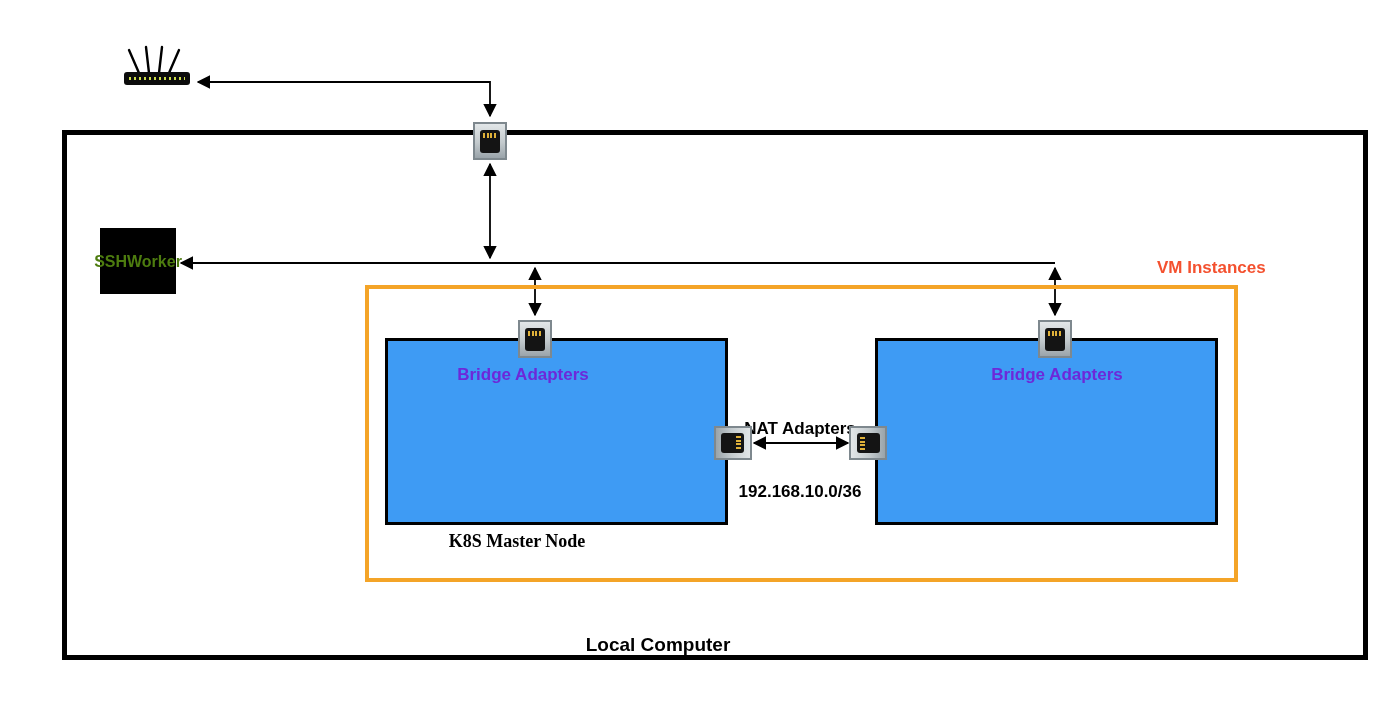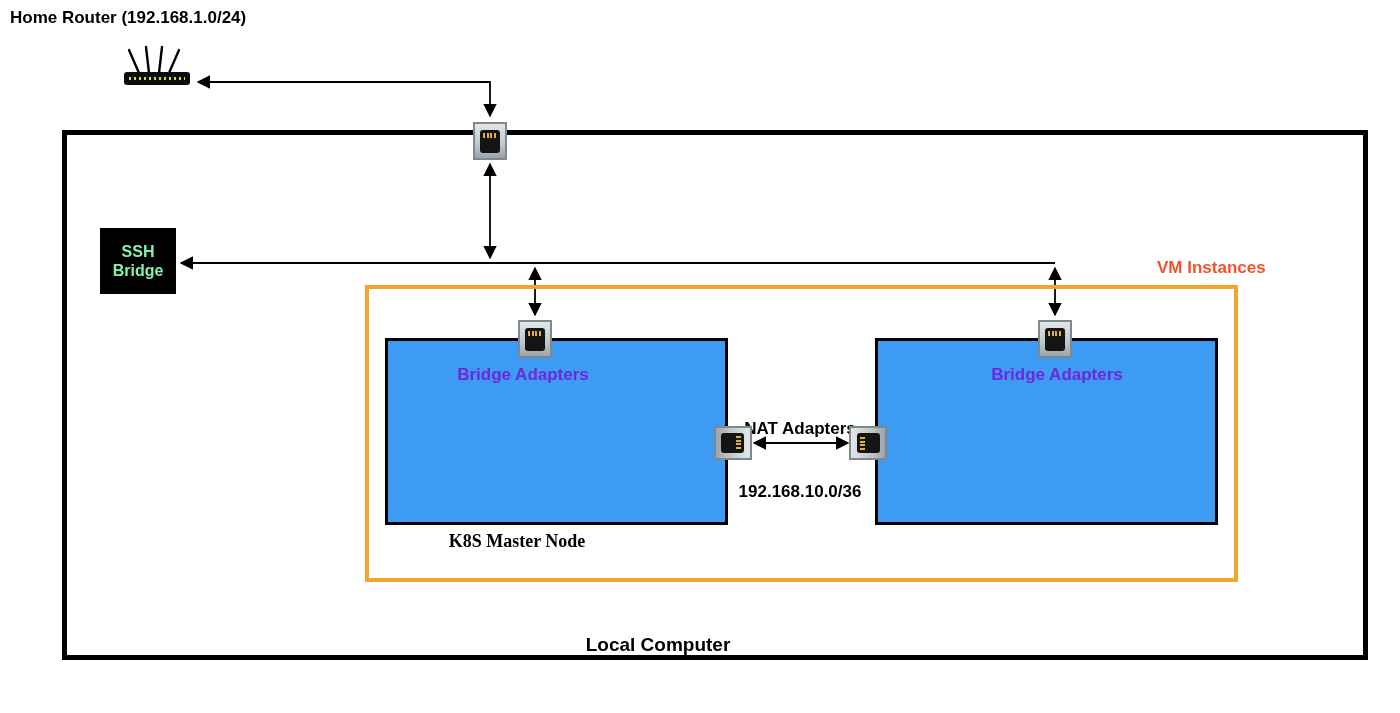--- a/index.html
+++ b/index.html
@@ -24,22 +24,22 @@
   }
   .vm-box{
     left:365px;top:285px;width:873px;height:297px;
     border:4px solid #f4a428;box-sizing:border-box;background:transparent;
   }
   .node-box{
     width:343px;height:187px;background:#3e9bf4;
     border:3px solid #000;box-sizing:border-box;
   }
   .ssh-box{
-    left:100px;top:228px;width:76px;height:66px;background:#000;color:#86efac;
-    display:flex;flex-direction:column;align-items:center;justify-content:center;
+    left:100px;top:228px;width:76px;height:66px;background:#000;color:#4d7c0f;
+    display:flex;flex-direction:row;align-items:center;justify-content:center;
     font-weight:bold;font-size:16px;line-height:19px;
   }
 
   
   .eth{
     width:34px;height:38px;box-sizing:border-box;
     background:linear-gradient(180deg,#e2e6e8 0%,#c3cacd 55%,#9aa4aa 100%);
     border:2px solid #7e888e;
     display:flex;align-items:center;justify-content:center;
     z-index:5;
@@ -76,40 +76,39 @@
     <g stroke="#000" stroke-width="1.8" fill="none">
       <path d="M 198 82 H 490 V 116" marker-start="url(#arw)" marker-end="url(#arw)"></path>
       <path d="M 490 164 V 258" marker-start="url(#arw)" marker-end="url(#arw)"></path>
       <path d="M 181 263 H 1055" marker-start="url(#arw)"></path>
       <path d="M 535 268 V 315" marker-start="url(#arw)" marker-end="url(#arw)"></path>
       <path d="M 1055 268 V 315" marker-start="url(#arw)" marker-end="url(#arw)"></path>
       <path d="M 754 443 H 848" marker-start="url(#arw)" marker-end="url(#arw)"></path>
     </g>
   </svg>
 
-  <div class="abs lbl title-router">Home Router (192.168.1.0/24)</div>
   <div class="abs" style="left:122px;top:44px;width:72px;height:46px;">
     <svg width="72" height="46" viewBox="0 0 72 46">
       <g stroke="#000" stroke-width="2.4" stroke-linecap="round">
         <line x1="17" y1="29" x2="7" y2="6"></line>
         <line x1="27" y1="29" x2="24" y2="3"></line>
         <line x1="37" y1="29" x2="40" y2="3"></line>
         <line x1="47" y1="29" x2="57" y2="6"></line>
       </g>
       <rect x="2" y="28" width="66" height="13" rx="3" fill="#0c0c0c"></rect>
       <line x1="7" y1="34.5" x2="63" y2="34.5" stroke="#cfe04a" stroke-width="3" stroke-dasharray="2 3"></line>
     </svg>
   </div>
 
   <div class="abs local-computer"></div>
   <div class="abs lbl lc-label center">Local Computer</div>
 
   <div class="abs ssh-box">
     <span>SSH</span>
-    <span>Bridge</span>
+    <span>Worker</span>
   </div>
 
   <div class="abs eth" style="left:473px;top:122px;">
     <div class="jack"></div>
   </div>
 
   <div class="abs vm-box"></div>
   <div class="abs lbl vm-label">VM Instances</div>
 
   <div class="abs node-box" style="left:385px;top:338px;"></div>

